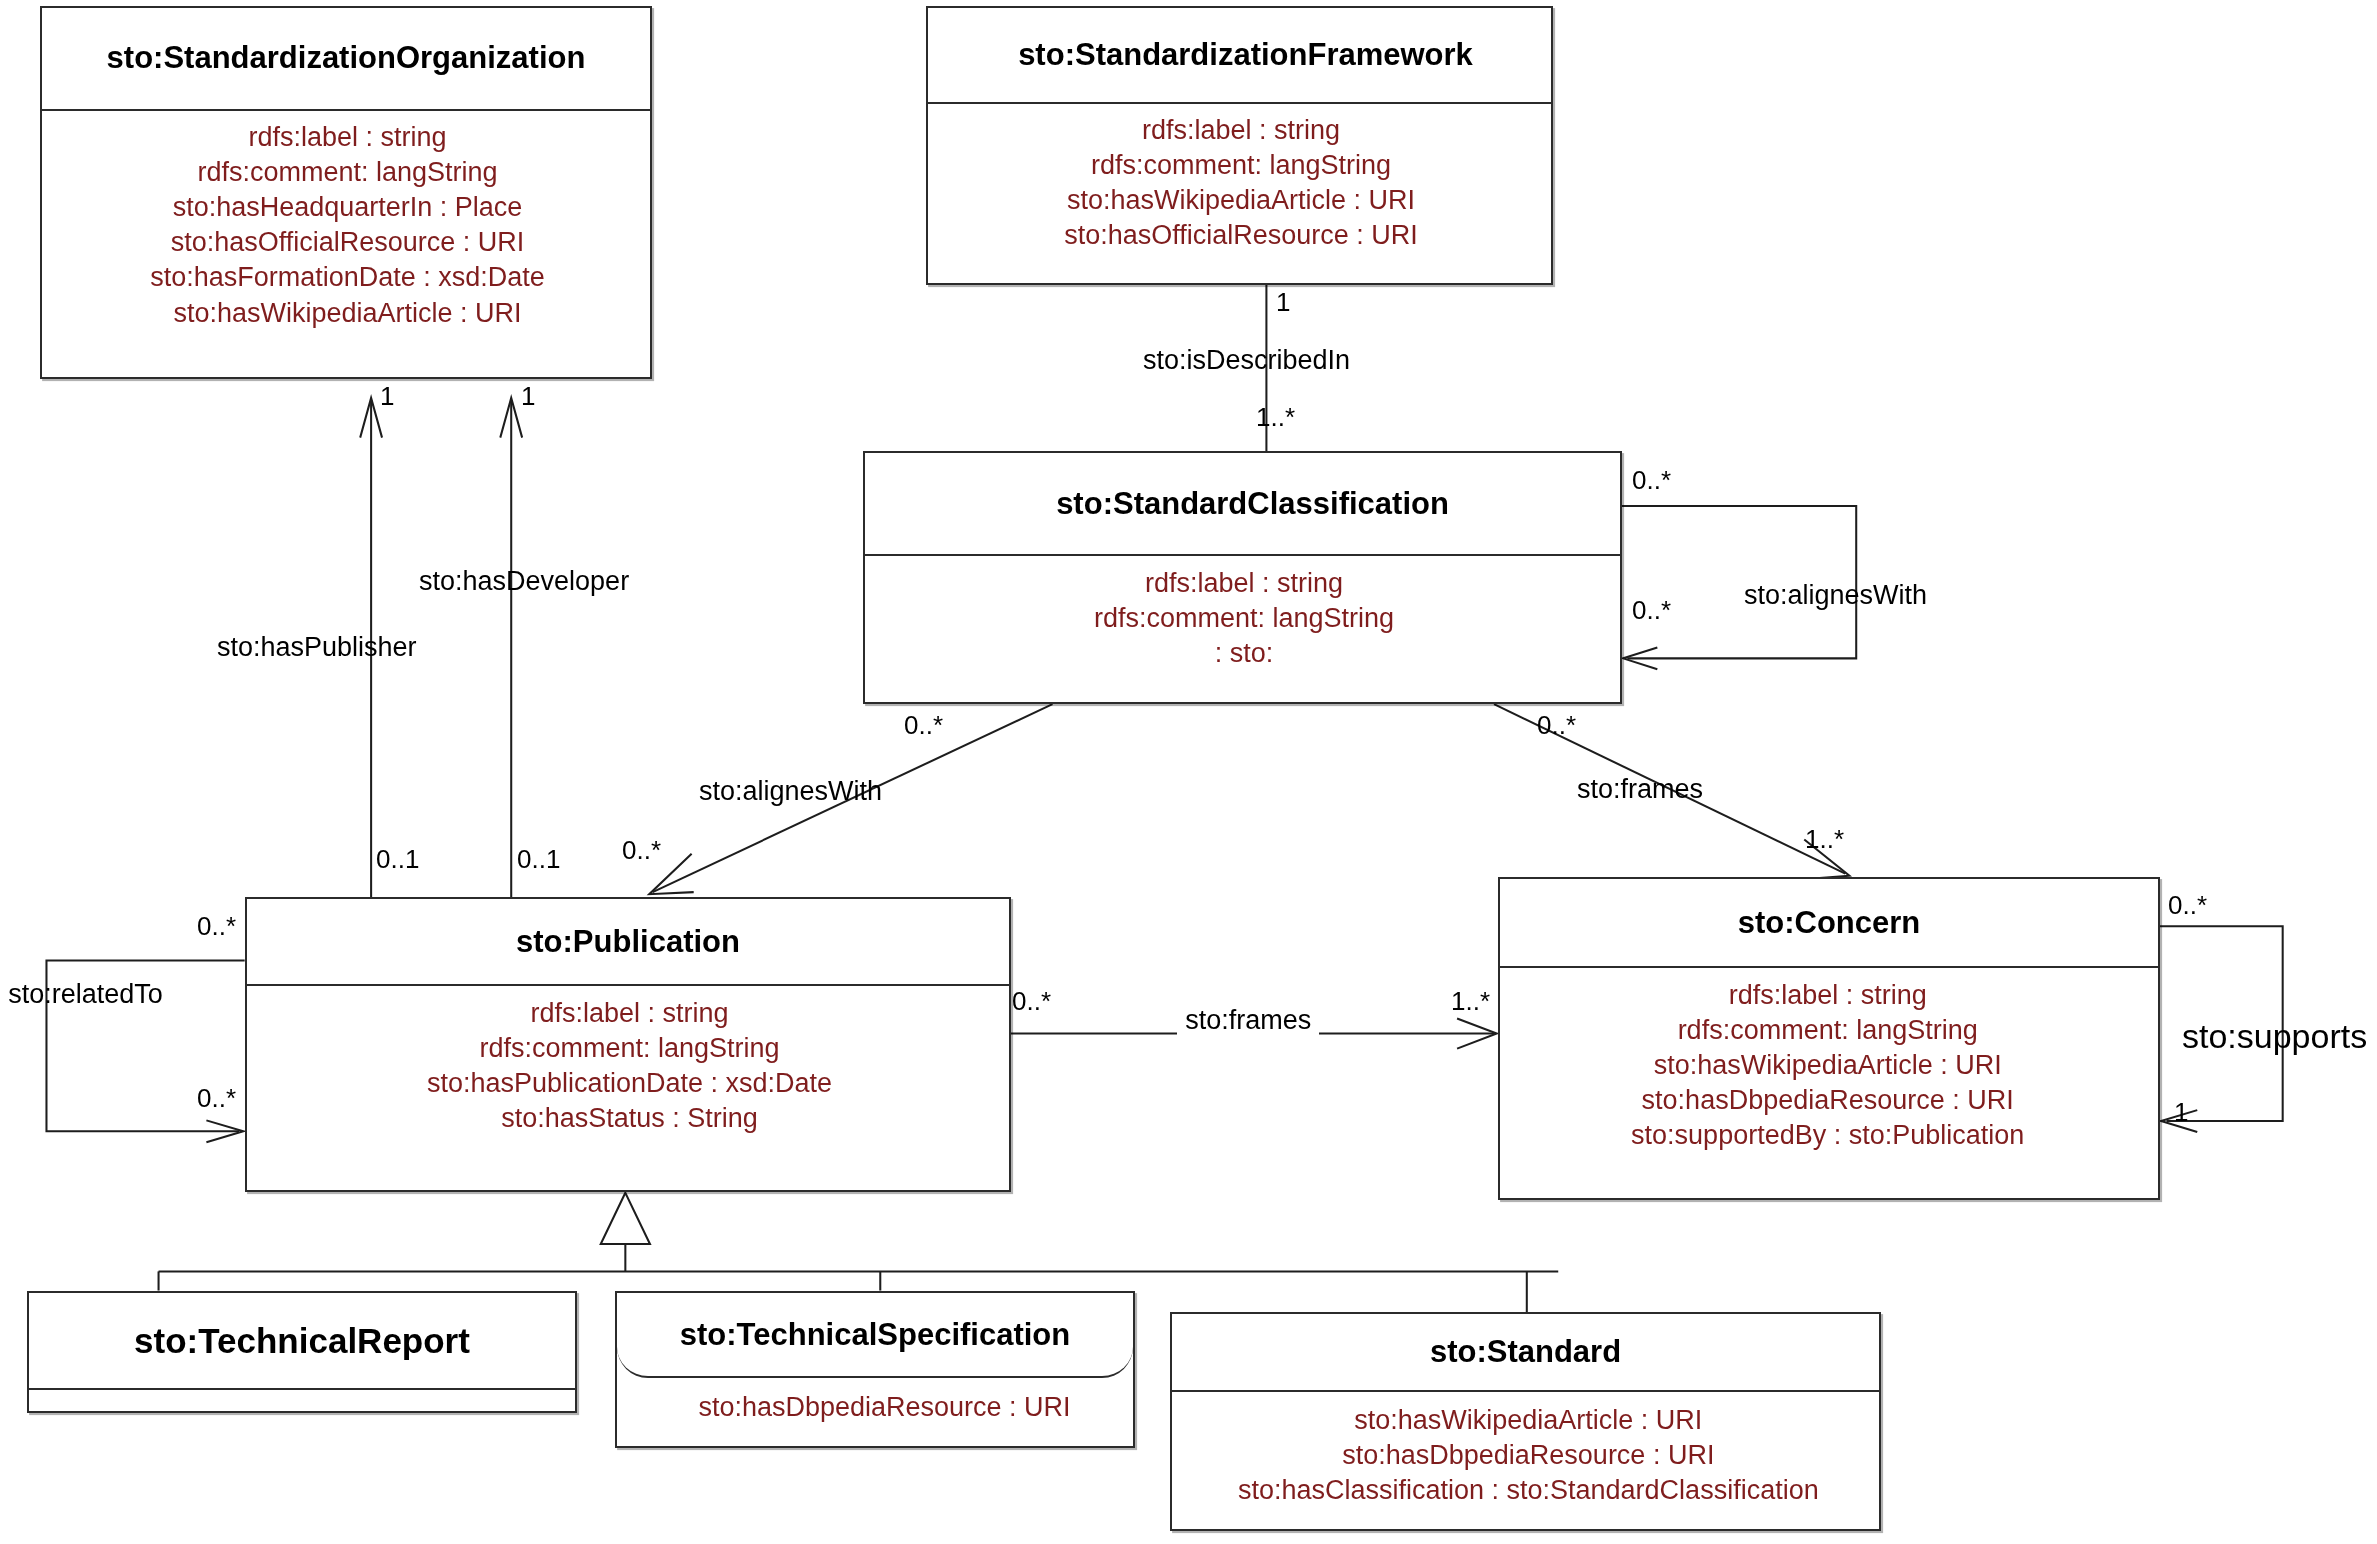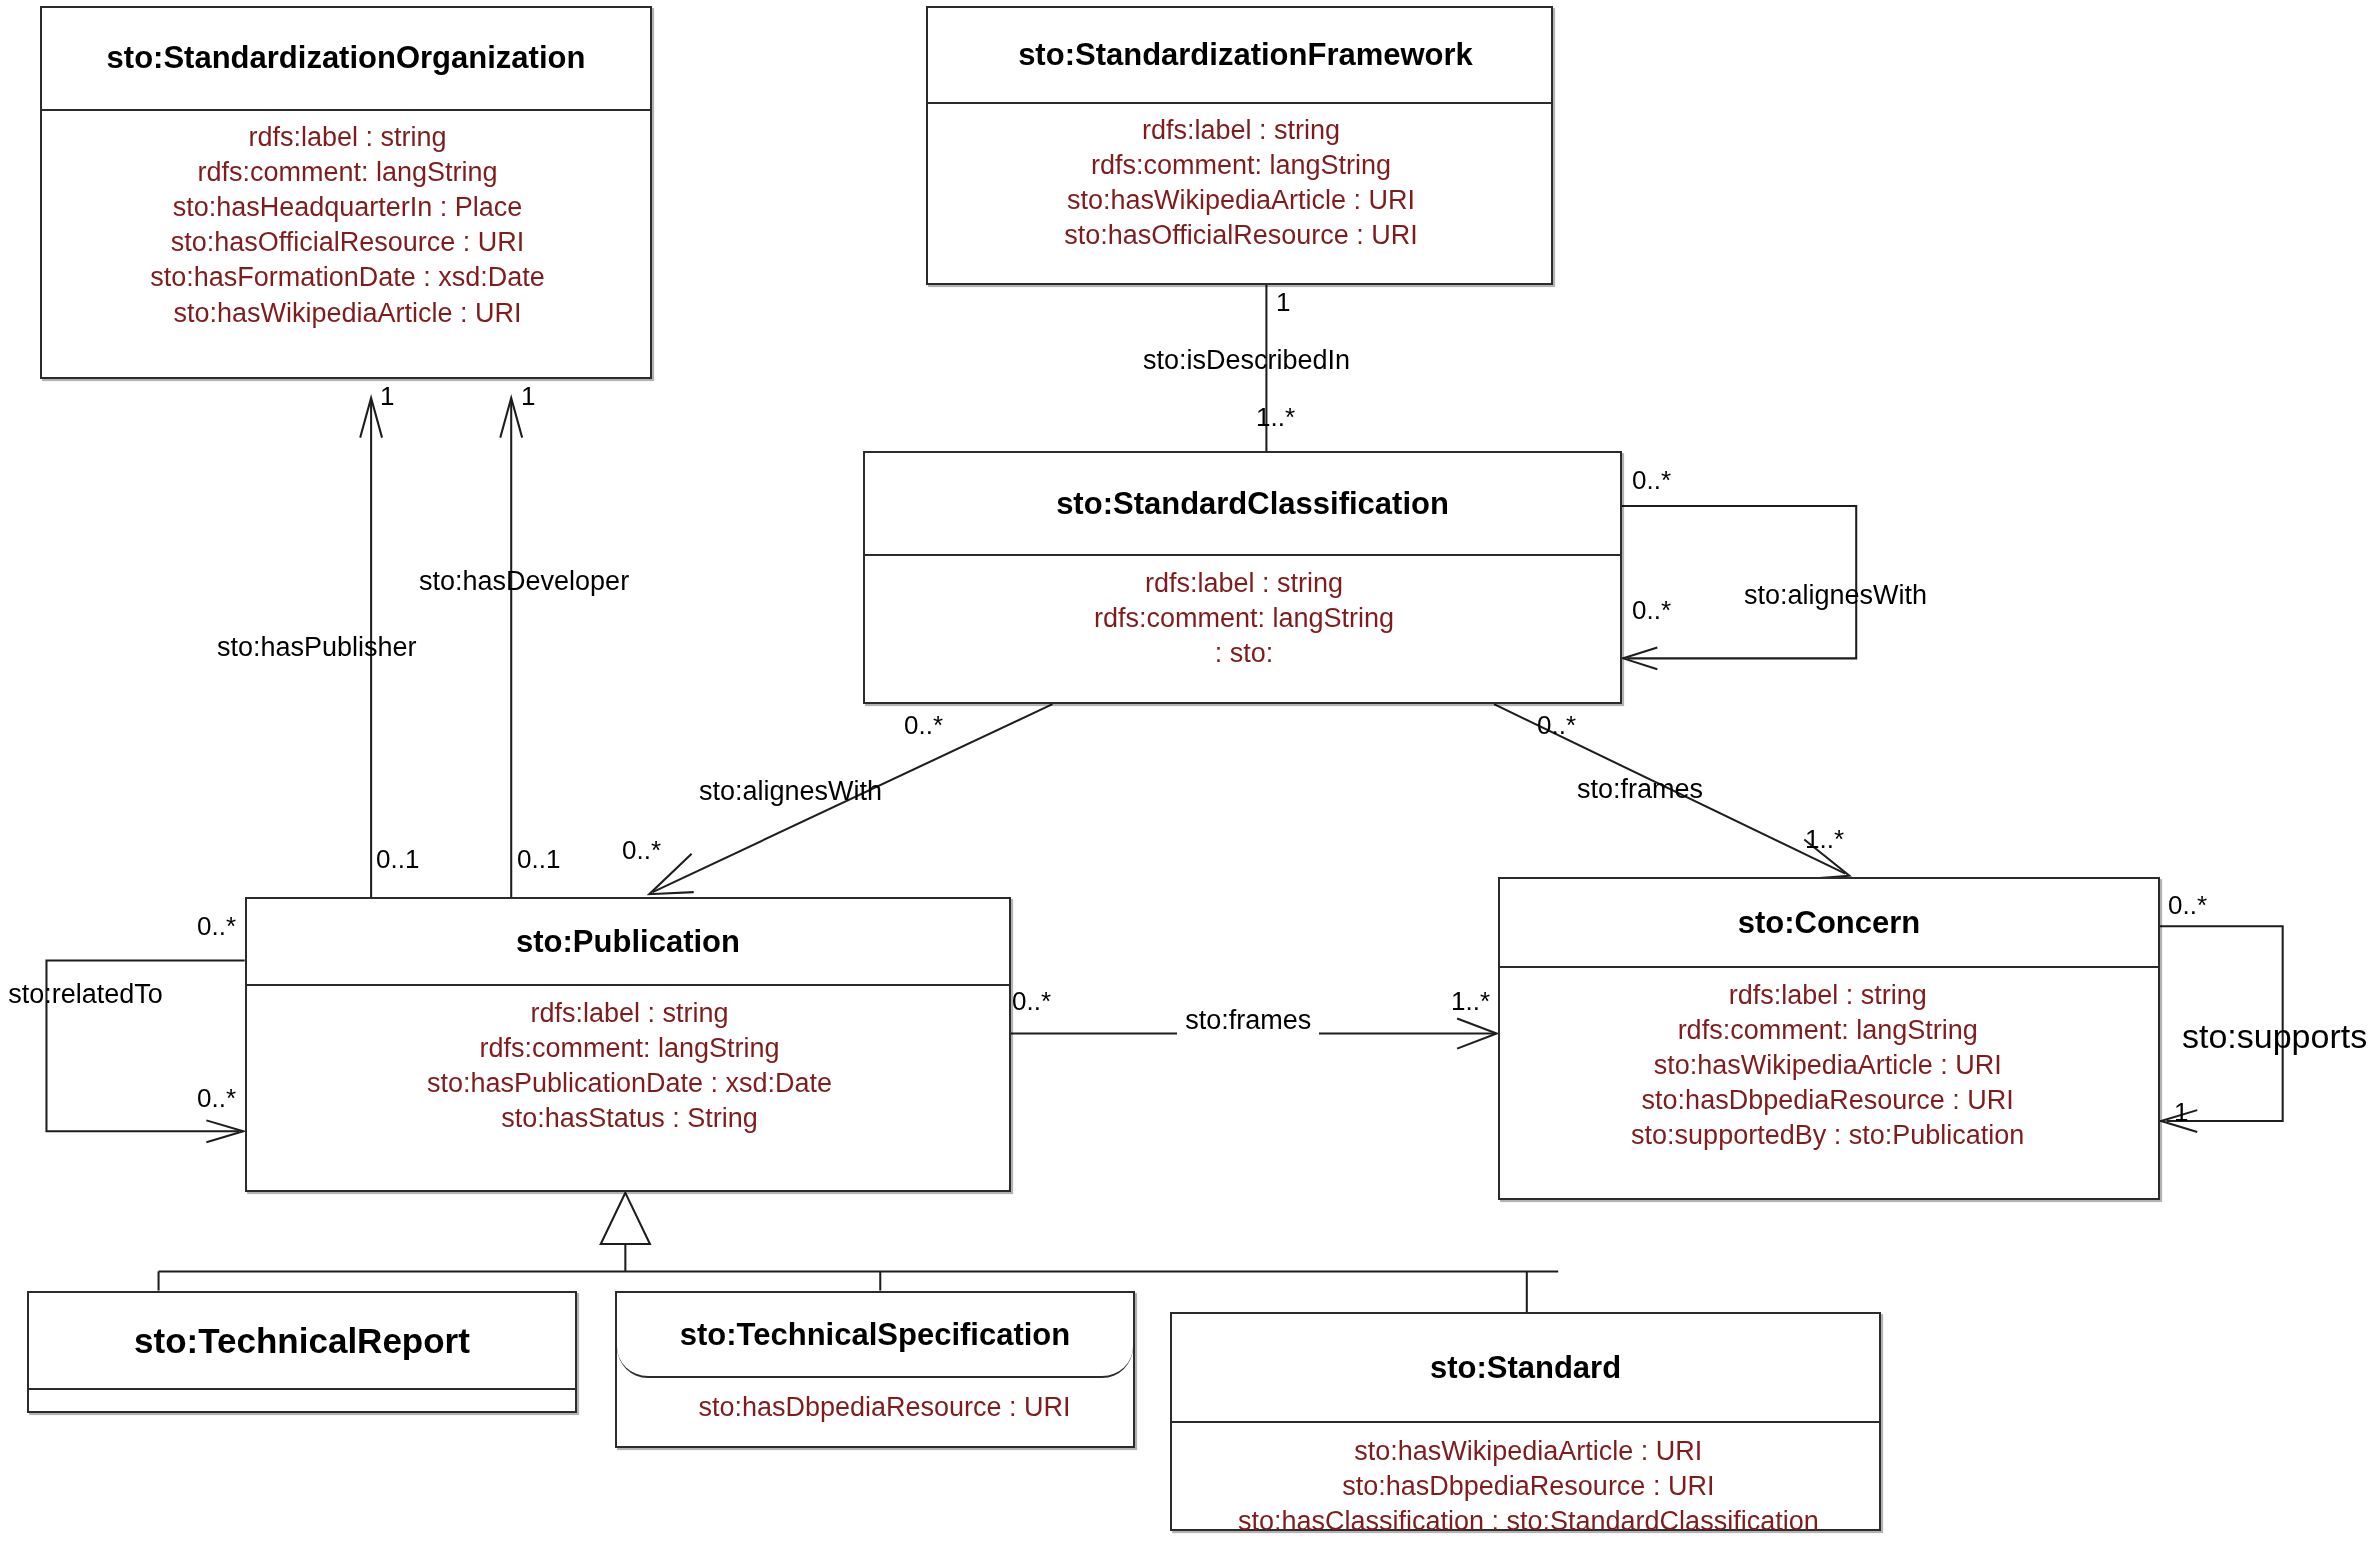--- a/index.html
+++ b/index.html
@@ -211,21 +211,21 @@
   <div class="uml-class" style="left:615px; top:1291px; width:520px; height:157px;">
     <div class="uml-header" style="height:85px; font-size:31px;border-radius:31px;">
       <span>sto:TechnicalSpecification</span>
     </div>
     <div class="uml-attrs" style="font-size:27px; padding-top:12.3px; padding-left:38px;">
       <div class="attr-line">sto:hasDbpediaResource : URI</div>
     </div>
   </div>
 
   <div class="uml-class" style="left:1170px; top:1312px; width:711px; height:219px;">
-    <div class="uml-header" style="height:109px; font-size:31px;">
+    <div class="uml-header" style="height:78px; font-size:31px;">
       <span>sto:Standard</span>
     </div>
     <div class="uml-attrs" style="font-size:27px; padding-top:11px; padding-left:24.6px;">
       <div class="attr-line">sto:hasWikipediaArticle : URI</div>
       <div class="attr-line">sto:hasDbpediaResource : URI</div>
       <div class="attr-line">sto:hasClassification : sto:StandardClassification</div>
     </div>
   </div>
 
   <div class="edge-label" style="left:217px; top:632px; font-size:27px;">sto:hasPublisher</div>

